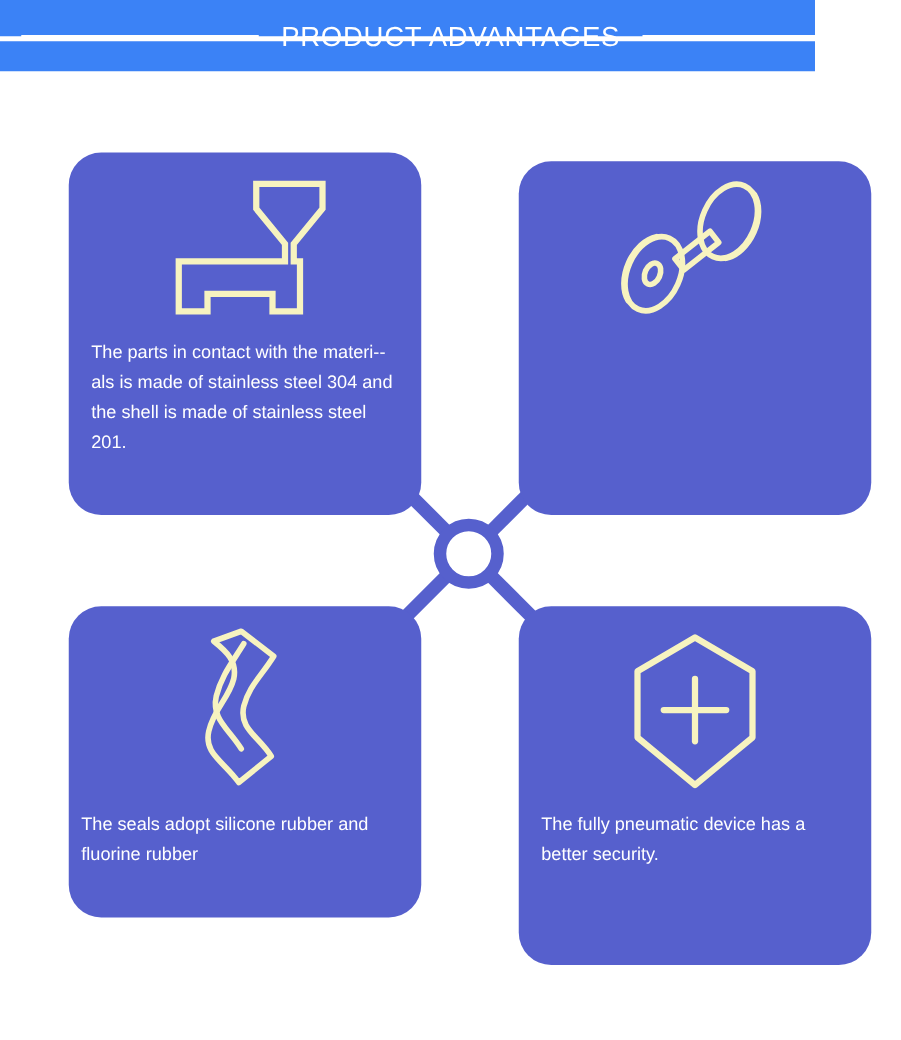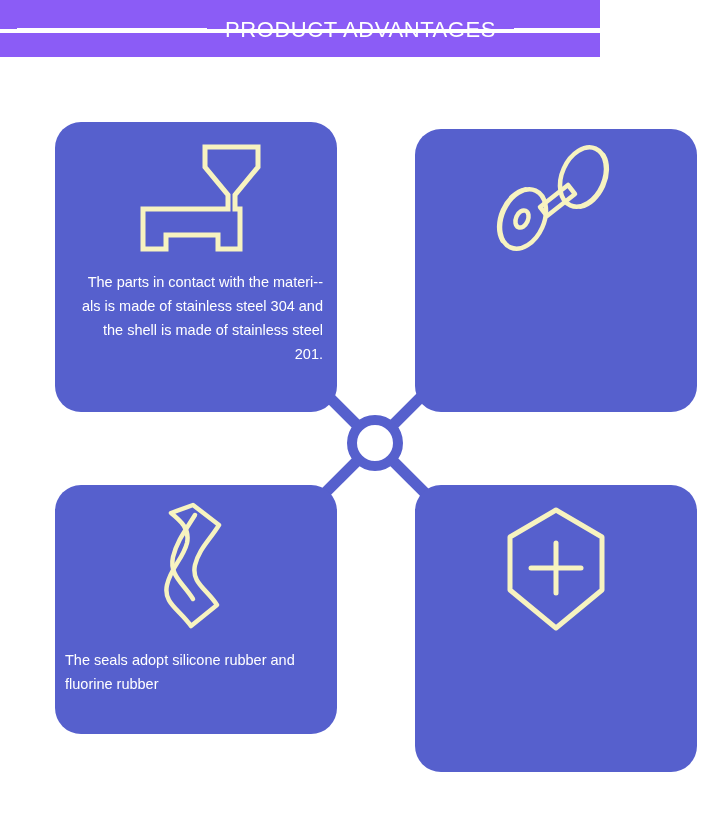--- a/index.html
+++ b/index.html
@@ -13,23 +13,23 @@
     position: relative;
     overflow: hidden;
     font-family: "Liberation Sans", sans-serif;
   }
 
   
   #header-band {
     position: absolute;
     left: 0;
     top: 0;
-    width: 600px;
+    width: 652px;
     height: 57px;
-    background: #8b5cf6;
+    background: #3b82f6;
   }
   #header-divider {
     position: absolute;
     left: 0;
     top: 29px;
     width: 721px;
     height: 4px;
     background: #ffffff;
   }
   #header-inner {
@@ -89,21 +89,21 @@
     position: absolute;
     left: 0;
     width: 100%;
     box-sizing: border-box;
     color: #ffffff;
     font-size: 14.5px;
     line-height: 24px;
   }
 
   
-  #card-1 { left: 55px;  top: 122px; width: 282px; height: 290px; text-align: right; }
+  #card-1 { left: 55px;  top: 122px; width: 282px; height: 290px; }
   #card-1 .card-icon { top: 18px; height: 120px; }
   #card-1 .card-text { top: 148px; padding: 0 14px 0 18px; }
 
   
   #card-2 { left: 415px; top: 129px; width: 282px; height: 283px; }
   #card-2 .card-icon { top: 8px; height: 120px; }
   #card-2 .card-text { top: 135px; padding: 0 14px 0 16px; }
 
   
   #card-3 { left: 55px;  top: 485px; width: 282px; height: 249px; }
@@ -207,13 +207,14 @@
     <div>
       <svg class="icon-svg" width="110" height="128" viewBox="0 0 110 128" aria-hidden="true">
         <g fill="none" stroke="#f7f3c0" stroke-width="5" stroke-linejoin="round" stroke-linecap="round">
           <path d="M55 5 L101 32 L101 85 L55 123 L9 85 L9 32 Z"></path>
           <line x1="55" y1="38" x2="55" y2="88"></line>
           <line x1="30" y1="63" x2="80" y2="63"></line>
         </g>
       </svg>
     </div>
   </div>
+  <div class="card-text">The fully pneumatic device has a better security.</div>
 </div>
 
 </body></html>

